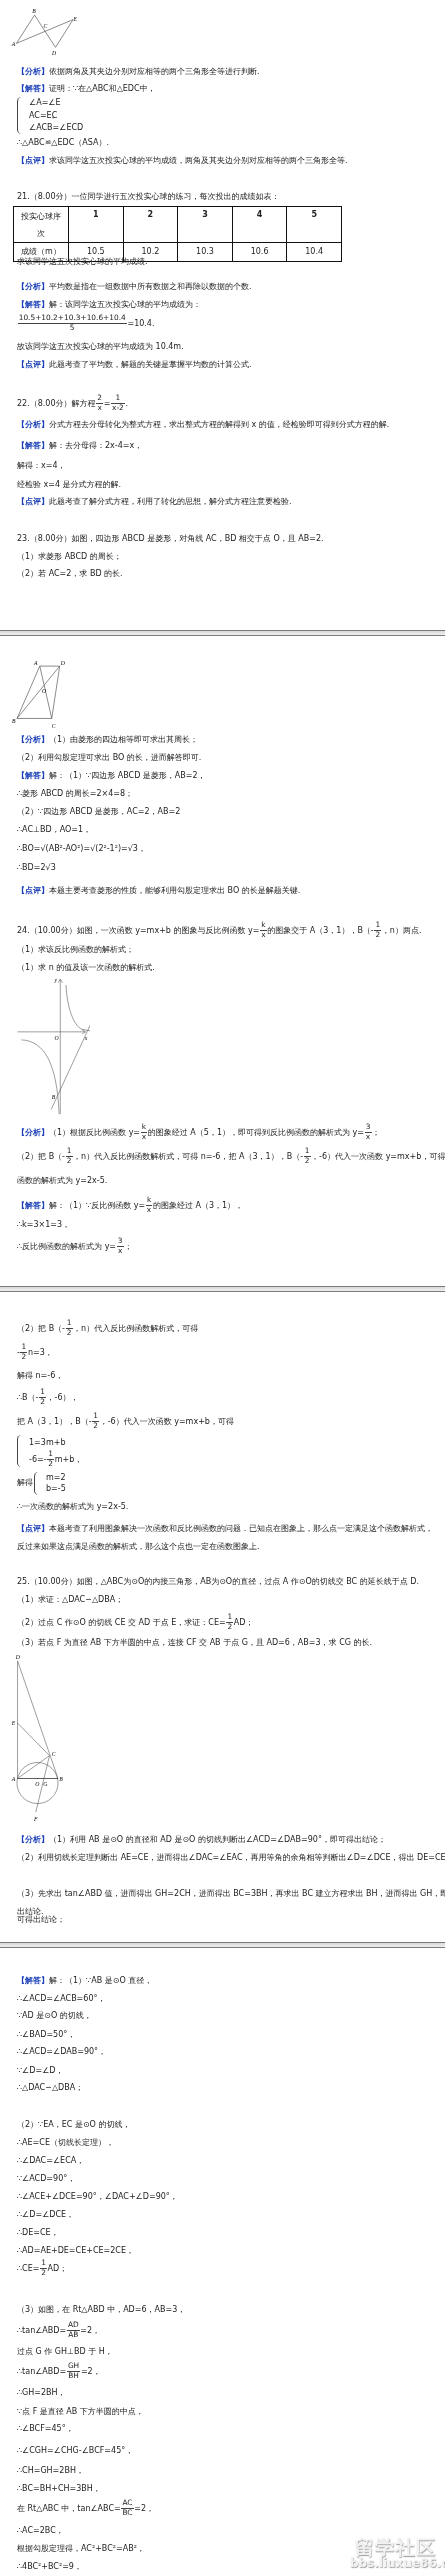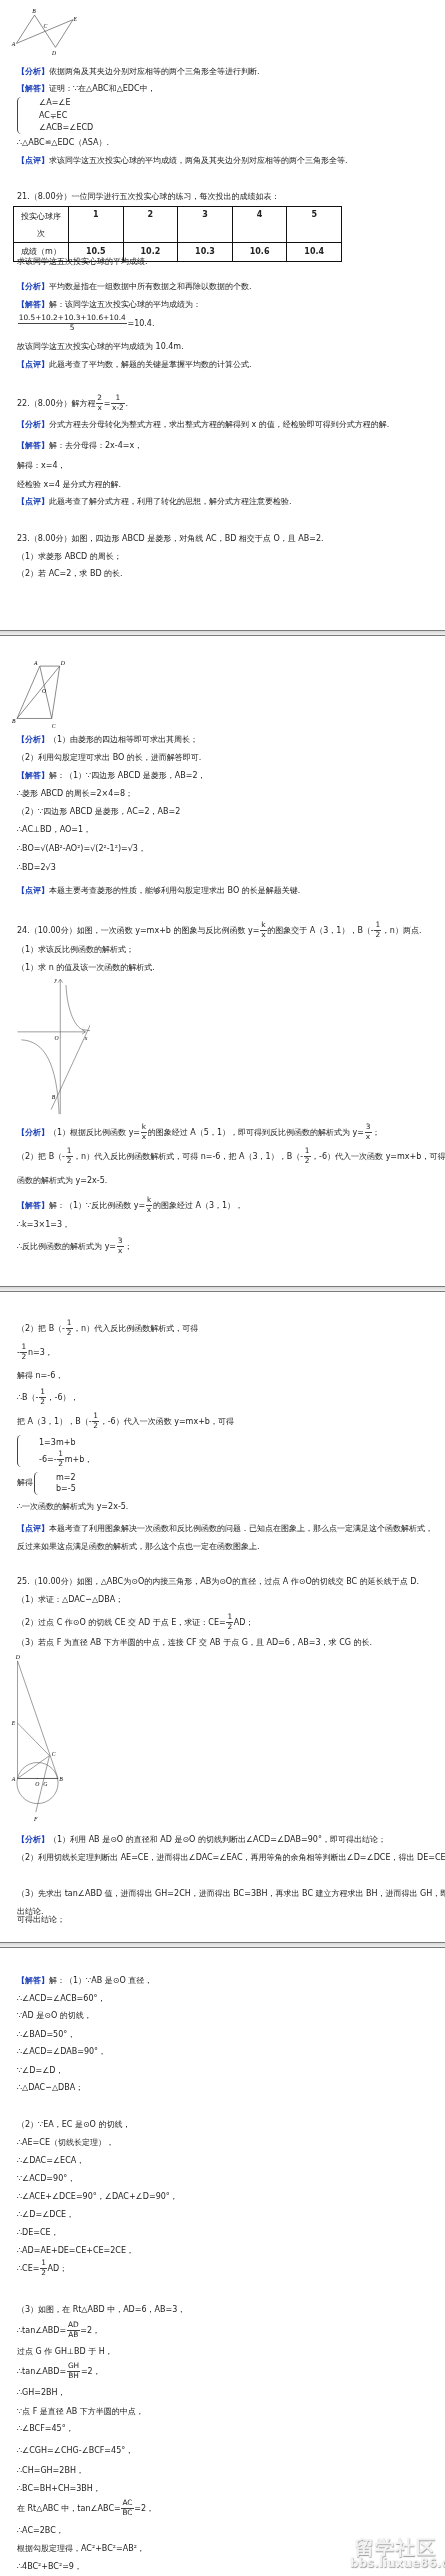--- a/index.html
+++ b/index.html
@@ -5,26 +5,26 @@
   html,body{margin:0;padding:0;background:#fff;}
   body{width:446px;height:2576px;position:relative;overflow:hidden;
        font-family:"DejaVu Sans","Liberation Sans",sans-serif;color:#222;font-size:8px;}
   .ln{position:absolute;left:17px;white-space:nowrap;font-size:8px;line-height:11.4px;color:#222;}
   .lbl{color:#1a3fb8;font-weight:bold;}
   .sep{position:absolute;left:0;width:446px;height:6.3px;
        background:linear-gradient(#d8d8d8,#f0f0f0);border-top:0.6px solid #7a7a7a;border-bottom:0.6px solid #7a7a7a;box-sizing:border-box;}
   .frac{display:inline-block;vertical-align:middle;text-align:center;font-size:7.4px;line-height:8.6px;margin:0 0.6px;}
   .frac .n{display:block;border-bottom:0.6px solid #444;padding:0 1.1px;}
   .frac .d{display:block;padding:0 1.1px;}
-  .brace{position:absolute;left:17px;border-left:0.9px solid #444;border-radius:4.6px 0 0 4.6px;padding-left:21px;font-size:8px;line-height:17px;}
+  .brace{position:absolute;left:17px;border-left:0.9px solid #444;border-radius:4.6px 0 0 4.6px;padding-left:11px;font-size:8px;line-height:17px;}
   table.tbl{position:absolute;left:13px;top:206px;border-collapse:collapse;width:329px;font-size:8px;}
   table.tbl td{border:0.6px solid #111;text-align:center;padding:0;height:17.7px;}
   table.tbl td.hd{width:54px;line-height:17px;}
   table.tbl td.num{font-weight:bold;vertical-align:top;padding-top:3.4px;}
-  table.tbl td.val{font-weight:bold;}
+  table.tbl td.val{font-weight:normal;}
   svg.fig{position:absolute;}
   .wm{position:absolute;left:350px;top:2537px;width:91px;text-align:center;color:#f2f2f2;
       text-shadow:0.6px 0.6px 1.1px #999;font-weight:bold;}
   .wm .big{font-size:19.4px;letter-spacing:1.1px;line-height:22px;}
   .wm .small{font-size:12px;line-height:9.1px;}
 </style>
 </head>
 <body>
 
 <svg class="fig" style="left:10.3px;top:5.7px;font-size:14px" width="74" height="51" viewBox="0 0 130 90">

